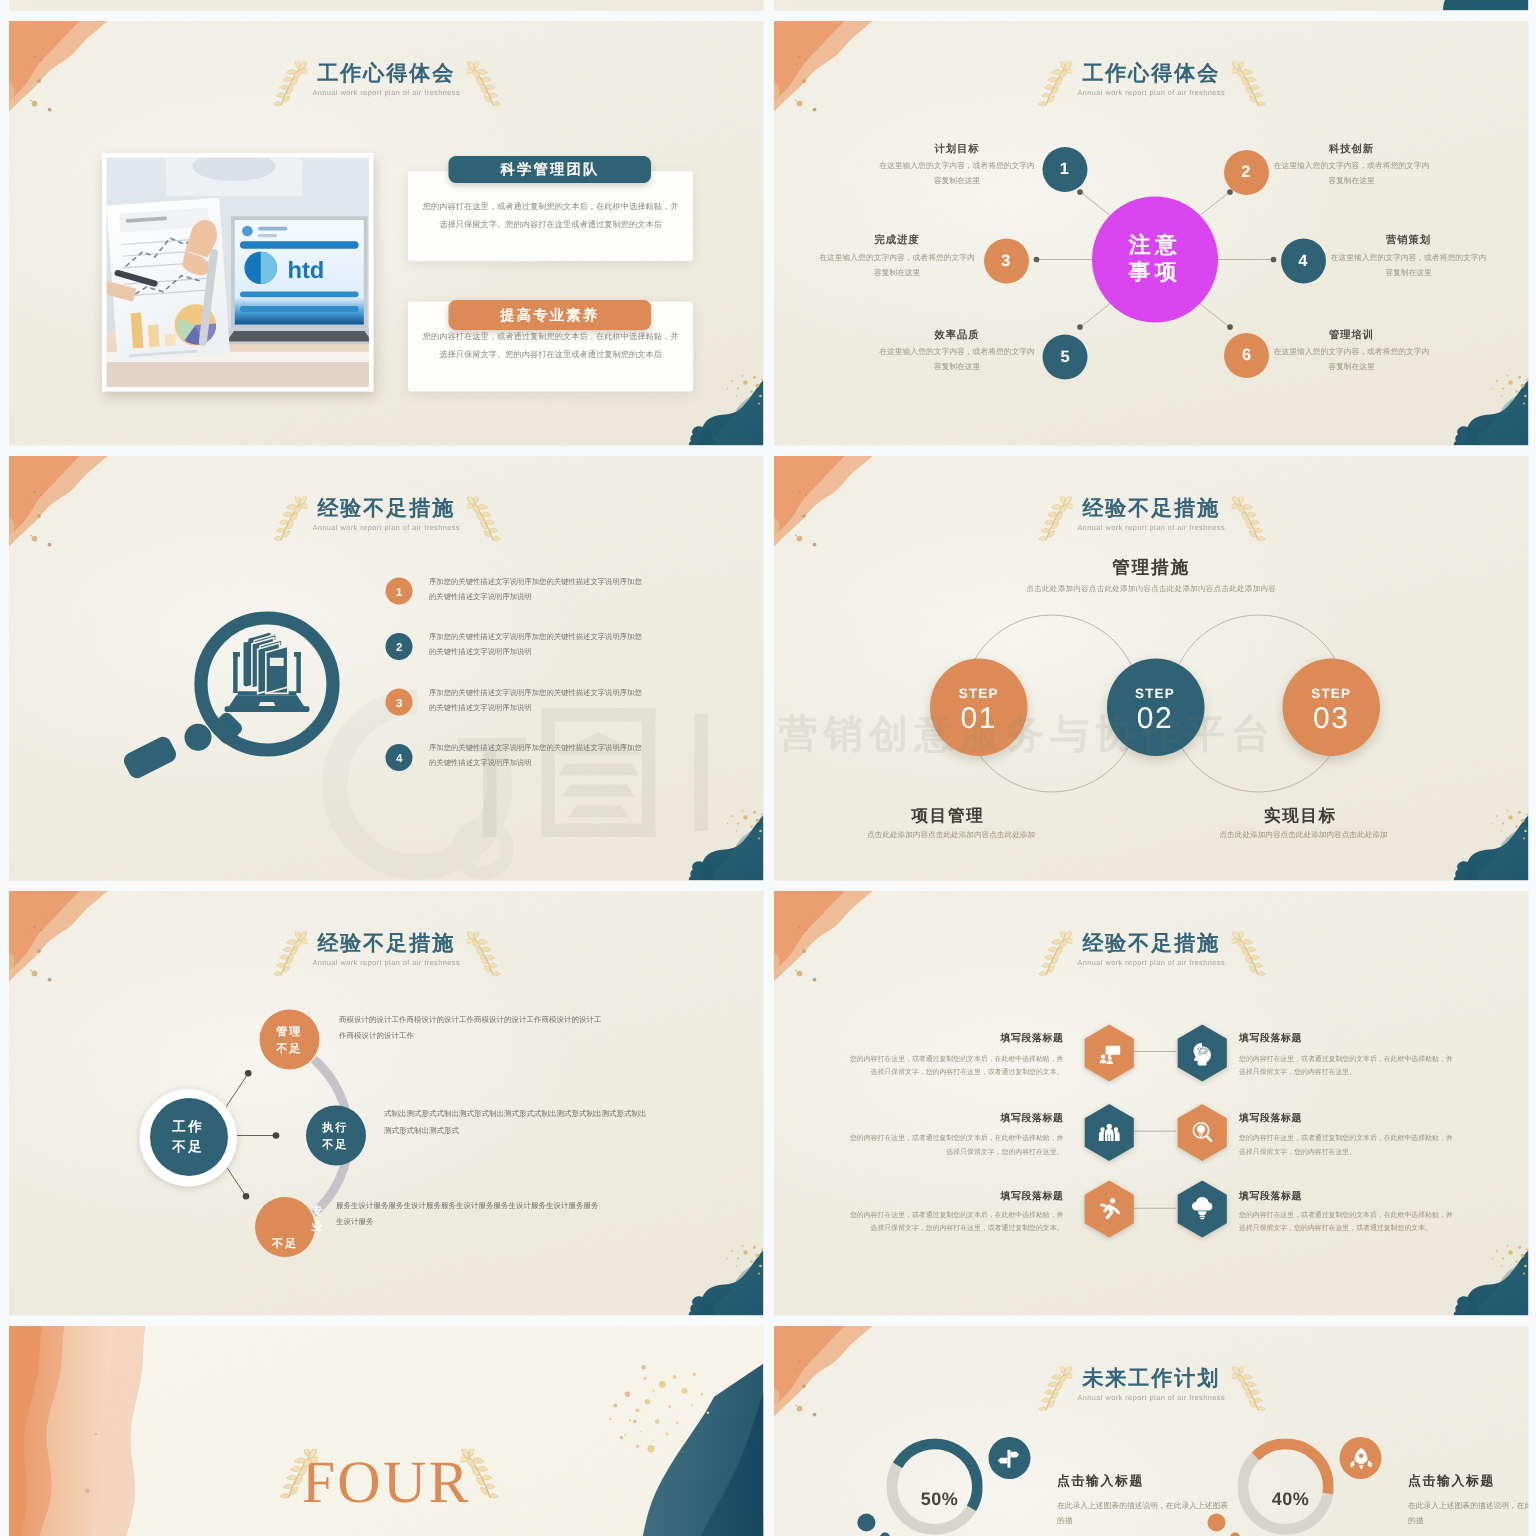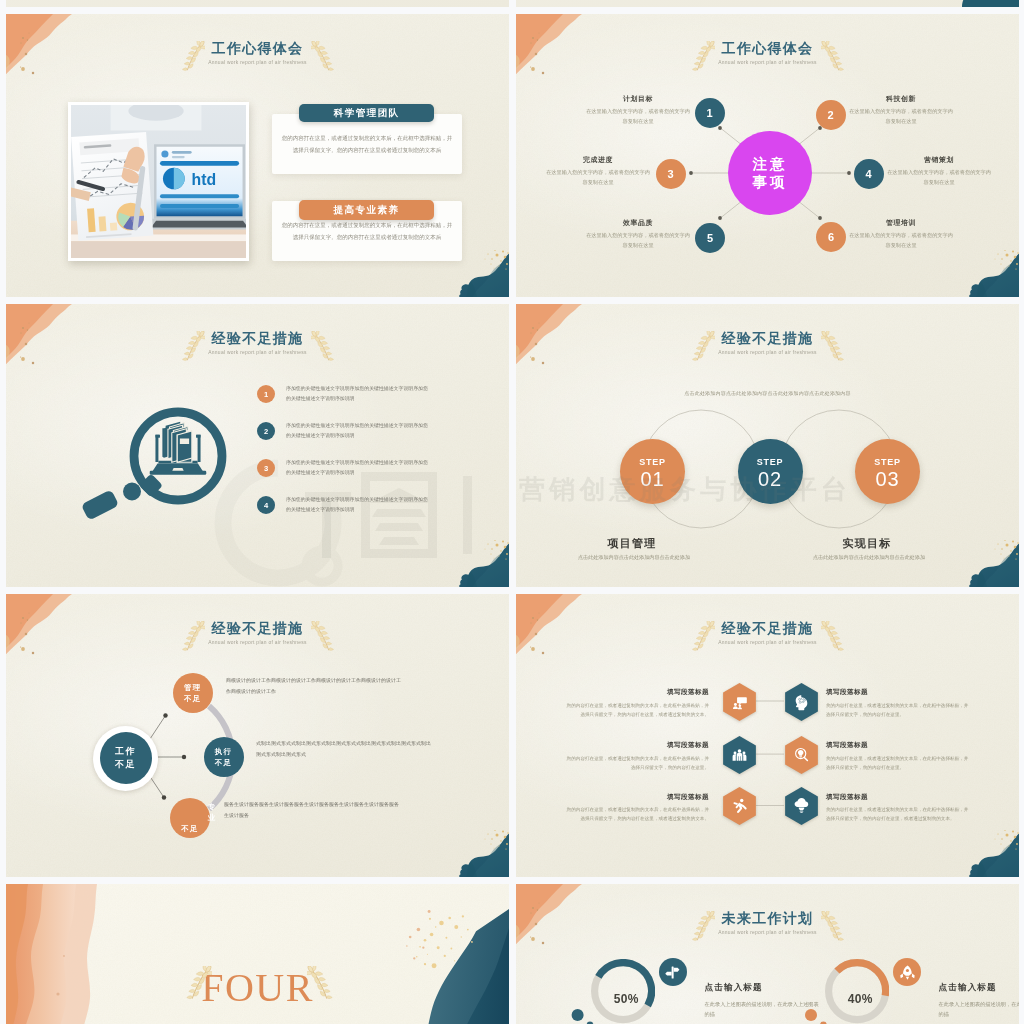--- a/index.html
+++ b/index.html
@@ -494,20 +494,21 @@
       <div class="title-wrap" style="top:27px;left:0px;width:503px;">
  <svg class="leaf" width="26" height="30.68" viewBox="0 0 26 30" style="left:172.5px;top:0px;">
           <use href="#sprig" transform="translate(26,0) scale(-1,1)"></use>
         </svg>
  <svg class="leaf" width="26" height="30.68" viewBox="0 0 26 30" style="left:304.5px;top:0px;">
           <use href="#sprig"></use>
         </svg>
  <div class="title-cn" style="font-size:14px;">经验不足措施</div>
  <div class="title-en">Annual work report plan of air freshness</div>
 </div>
+      <div class="lbl" style="left:0;top:67px;width:503px;text-align:center;font-size:11.6px;color:#3d3c37;letter-spacing:1.4px;">管理措施</div>
 <div class="desc" style="left:0;top:85px;width:503px;text-align:center;font-size:5px;letter-spacing:.2px;">点击此处添加内容点击此处添加内容点击此处添加内容点击此处添加内容</div>
       <svg width="503" height="283" style="position:absolute;left:0;top:0;">
  <g fill="none" stroke="#b8b5a8" stroke-width=".65">
   <circle cx="185" cy="165" r="59"></circle>
           <circle cx="323" cy="165" r="59"></circle>
  </g>
       </svg>
       <div class="circ" style="left:104.0px;top:135.2px;width:65px;height:65px;background:#dd8b56;flex-direction:column;
      box-shadow:0 3px 7px rgba(70,60,35,.2);">
      <div style="font-size:9px;font-weight:700;letter-spacing:.8px;margin-top:4px;">STEP</div>

